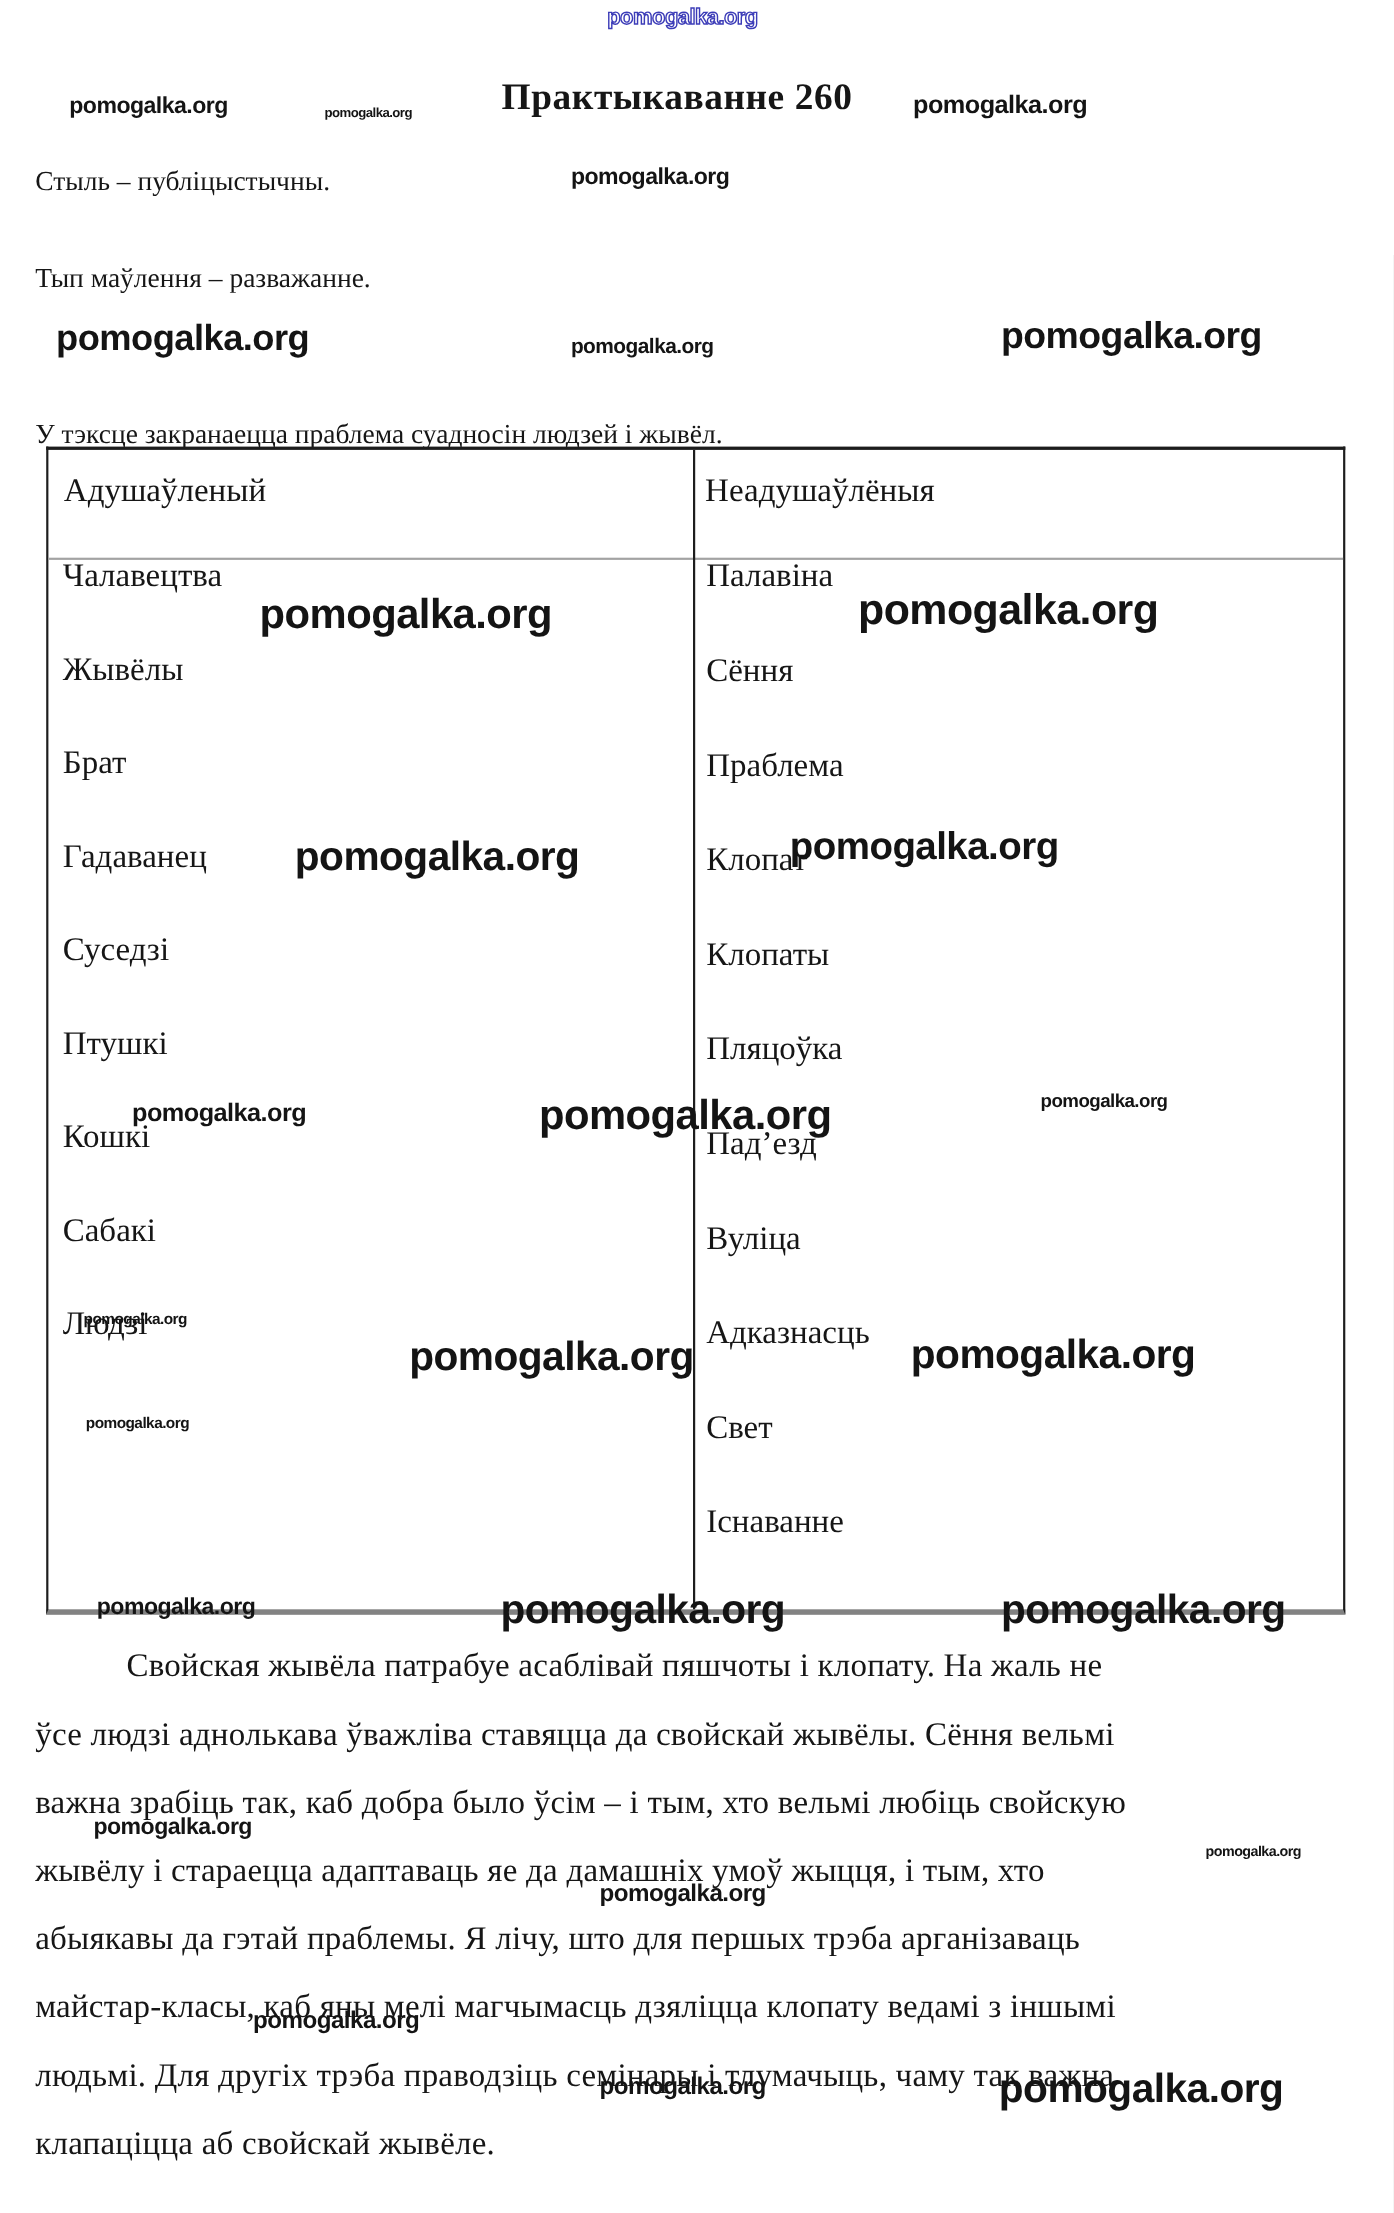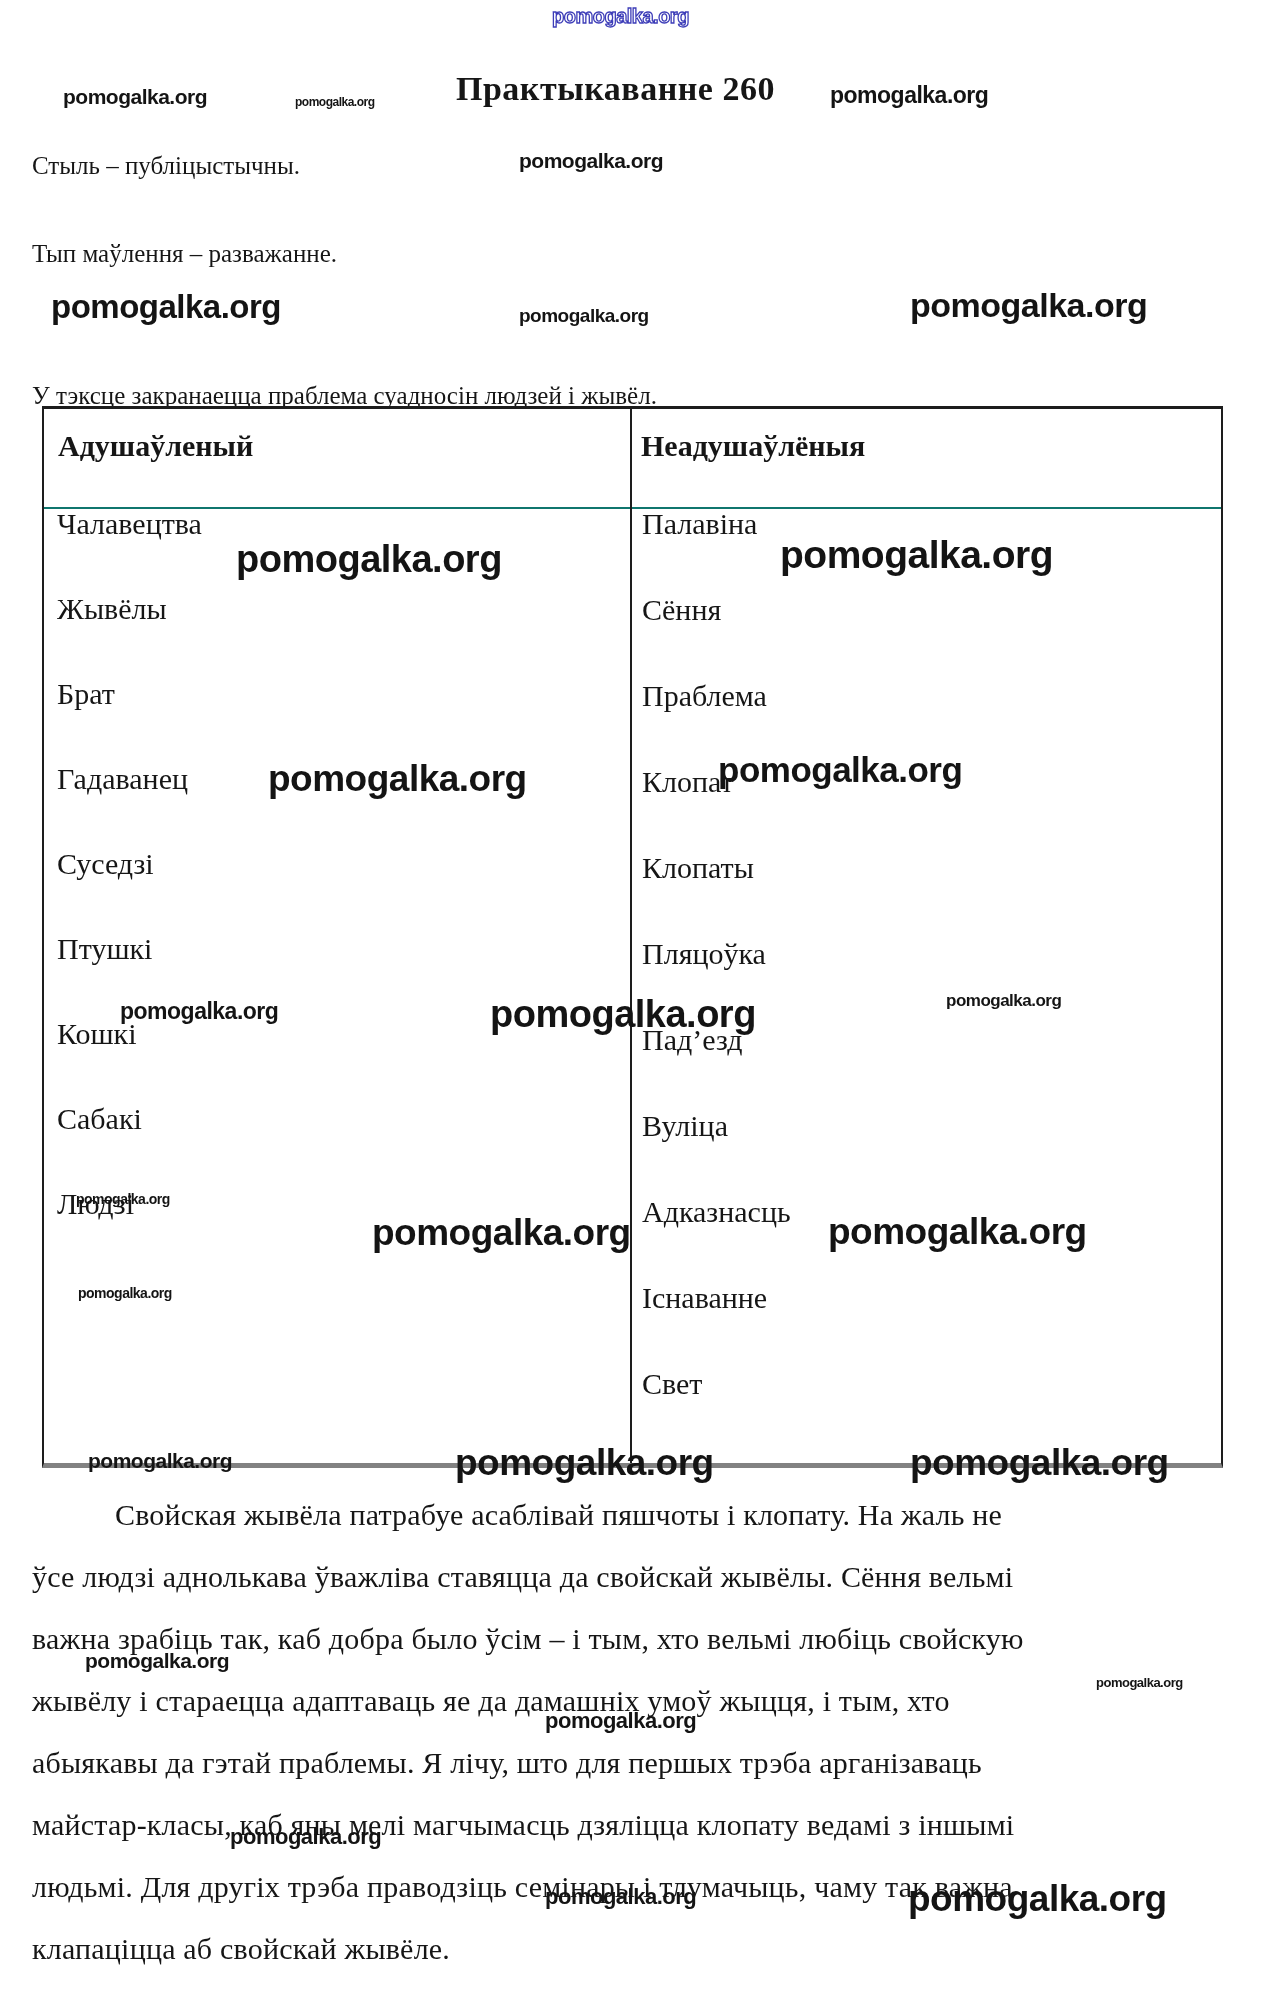--- a/index.html
+++ b/index.html
@@ -33,22 +33,21 @@
     width:1181px;height:1062px;
     box-sizing:border-box;
     border:2px solid #1d1d1d;
     border-top-width:3px;
     border-bottom:5px solid #828282;
     background:transparent;
     z-index:1;
   }
   .header-row{
     position:absolute;left:0;right:0;top:0;height:98px;
-    border-bottom:2px solid #0f766e;
-    font-weight:bold;
+    border-bottom:2px solid #a3a3a3;
   }
   .header-cell{position:absolute;top:20px;font-size:30px;white-space:nowrap;}
   .header-cell.left{left:14px;}
   .header-cell.right{left:597px;}
   .col-divider{
     position:absolute;top:0;bottom:0;left:586px;width:2px;background:#1d1d1d;
   }
   .cell{position:absolute;top:100px;bottom:0;overflow:hidden;}
   .cell.left{left:0;width:586px;}
   .cell.right{left:588px;width:586px;}
@@ -101,22 +100,22 @@
     <div class="cell right">
         <div class="cell-item">Палавіна</div>
         <div class="cell-item">Сёння</div>
         <div class="cell-item">Праблема</div>
         <div class="cell-item">Клопат</div>
         <div class="cell-item">Клопаты</div>
         <div class="cell-item">Пляцоўка</div>
         <div class="cell-item">Пад’езд</div>
         <div class="cell-item">Вуліца</div>
         <div class="cell-item">Адказнасць</div>
+        <div class="cell-item">Свет</div>
         <div class="cell-item">Існаванне</div>
-        <div class="cell-item">Свет</div>
       </div>
   </div>
 
   <div class="paragraph">
     <div class="para-line indent">Свойская жывёла патрабуе асаблівай пяшчоты і клопату. На жаль не</div>
     <div class="para-line">ўсе людзі аднолькава ўважліва ставяцца да свойскай жывёлы. Сёння вельмі</div>
     <div class="para-line">важна зрабіць так, каб добра было ўсім – і тым, хто вельмі любіць свойскую</div>
     <div class="para-line">жывёлу і стараецца адаптаваць яе да дамашніх умоў жыцця, і тым, хто</div>
     <div class="para-line">абыякавы да гэтай праблемы. Я лічу, што для першых трэба арганізаваць</div>
     <div class="para-line">майстар-класы, каб яны мелі магчымасць дзяліцца клопату ведамі з іншымі</div>

